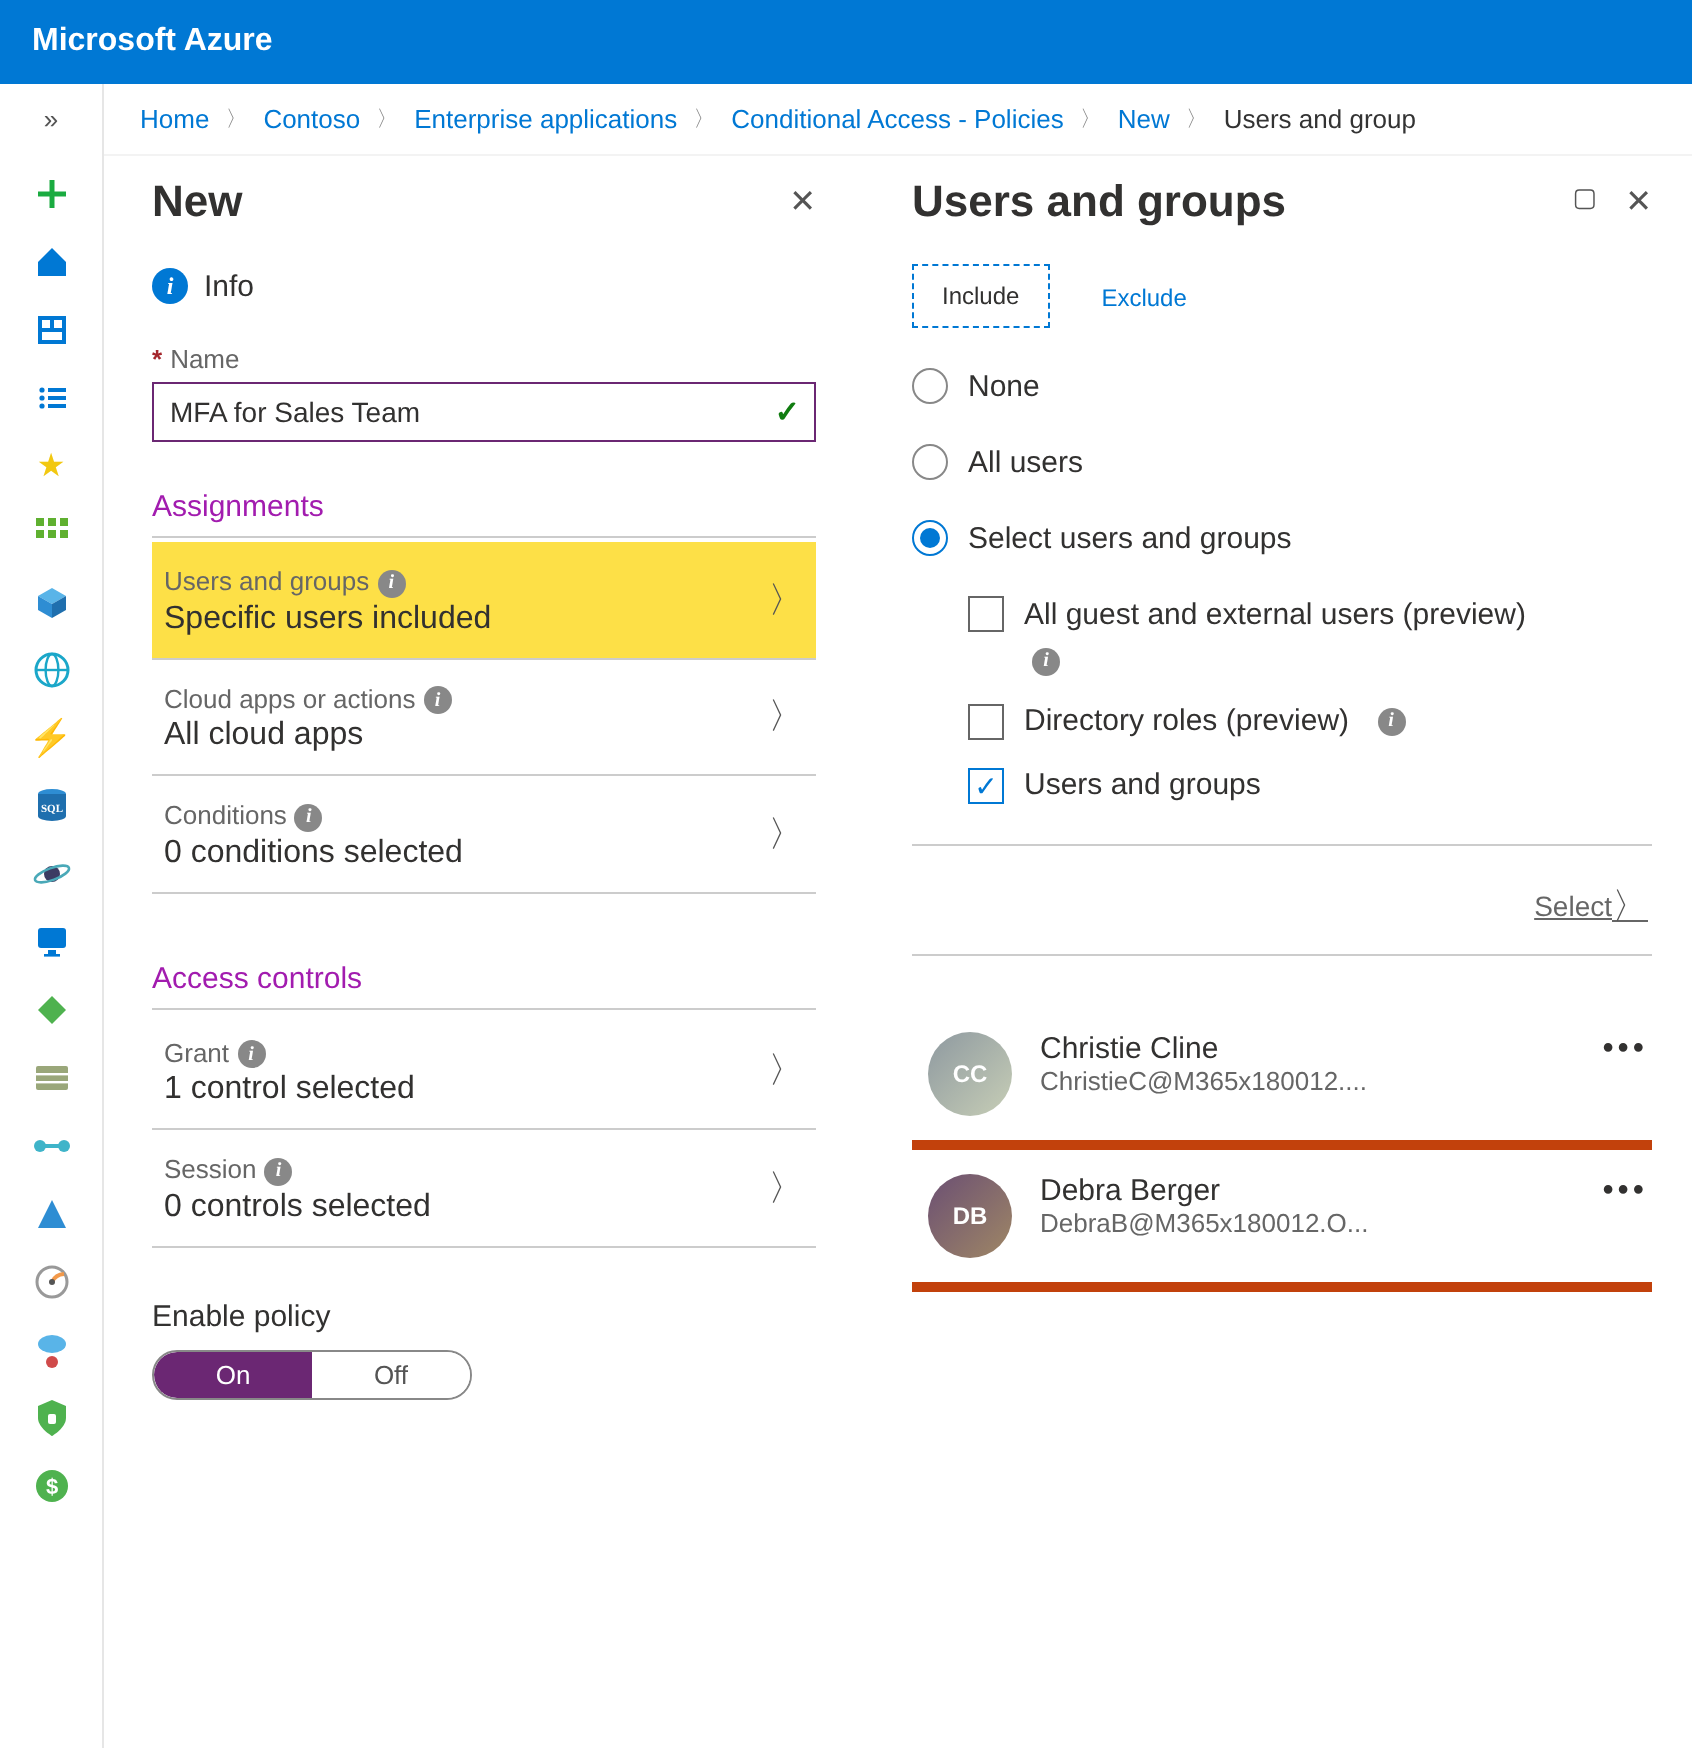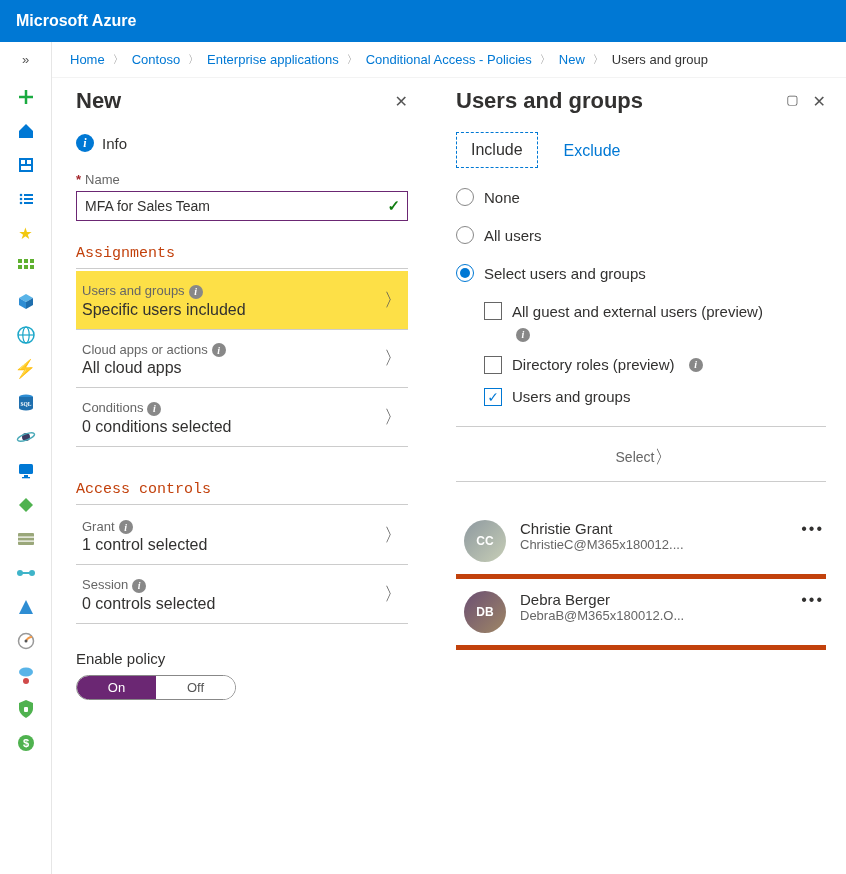--- a/index.html
+++ b/index.html
@@ -150,25 +150,24 @@
   .inputwrap .check {
     position: absolute;
     right: 8px; top: 50%;
     transform: translateY(-50%);
     color: #107c10;
     font-size: 15px;
     font-weight: bold;
   }
   .section-title {
     font-size: 15px;
-    color: #c2410c;
+    color: #a21caf;
     margin: 18px 0 2px 0;
     border-bottom: 1px solid #ccc;
     padding-bottom: 6px;
-    font-family: Liberation Mono, monospace;
   }
   .rowitem {
     padding: 12px 6px 10px 6px;
     border-bottom: 1px solid #ccc;
     position: relative;
     cursor: pointer;
   }
   .rowitem.selected {
     background: #fde047;
   }
@@ -201,21 +200,21 @@
   .pill.on { background: #6b2773; color: #fff; border-radius: 12px 0 0 12px;}
   .pill.off { background: #fff; color: #555;}
   
   .tabs {
     display: flex;
     gap: 22px;
     margin: 14px 0 18px 0;
     align-items: flex-start;
   }
   .tab {
-    font-size: 16px;
+    font-size: 12px;
     padding: 8px 14px;
     cursor: pointer;
   }
   .tab.active {
     border: 1.5px dashed #0078d4;
     color: #323130;
   }
   .tab.inactive {
     color: #0078d4;
     padding: 10px 4px 0 4px;
@@ -256,25 +255,26 @@
     flex-shrink: 0;
   }
   .cbox.checked { border-color: #0078d4; }
   .spacer-info {
     margin-left: 28px;
     margin-top:-8px;
     margin-bottom: 6px;
   }
   .hr { border-bottom: 1px solid #ccc; margin: 8px 0 8px 0; }
   .select-row {
-    display: flex; justify-content: center;
+    display: flex; justify-content: flex-end;
     align-items: center;
     padding: 10px 2px 10px 8px;
     font-size: 14px; color: #666;
     cursor: pointer;
+    text-decoration: underline;
   }
   .select-row .chev { color: #555; font-size: 18px;}
   .user-row {
     display: flex; align-items: flex-start; gap: 14px;
     padding: 12px 2px 12px 8px;
     border-bottom: 5px solid #c2410c;
   }
   .avatar {
     width: 42px; height: 42px; border-radius: 50%;
     background: #bbb;
@@ -556,21 +556,21 @@
           <span>Select</span>
           <span class="chev">〉</span>
         </div>
         <div class="hr" style="margin-top:2px;"></div>
 
         <div style="height:18px;"></div>
 
         <div class="user-row">
           <div class="avatar av1">CC</div>
           <div class="user-meta">
-            <div class="user-name">Christie Grant</div>
+            <div class="user-name">Christie Cline</div>
             <div class="user-email">ChristieC@M365x180012....</div>
           </div>
           <div class="dots">•••</div>
         </div>
         <div class="user-row">
           <div class="avatar av2">DB</div>
           <div class="user-meta">
             <div class="user-name">Debra Berger</div>
             <div class="user-email">DebraB@M365x180012.O...</div>
           </div>

